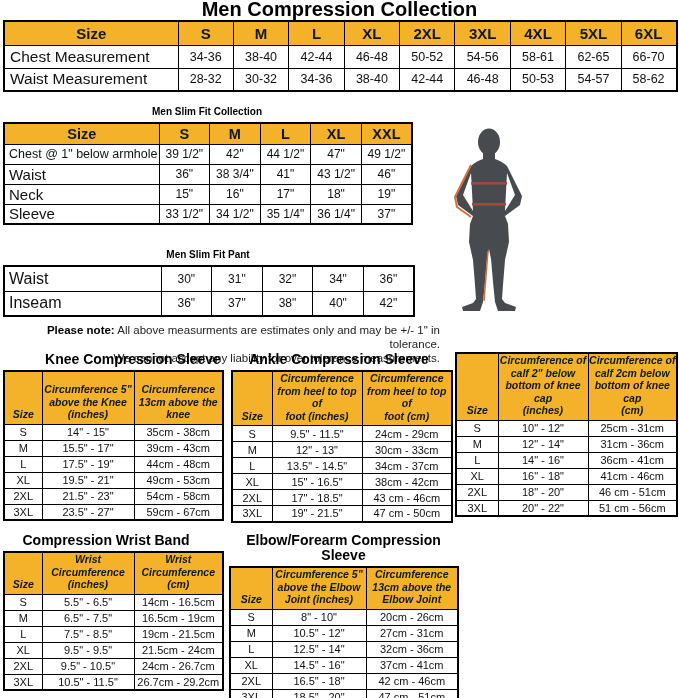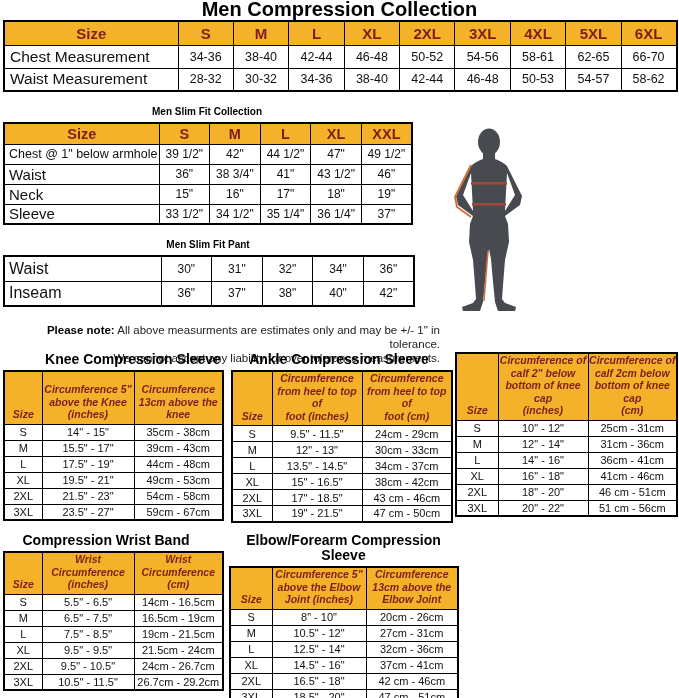--- a/index.html
+++ b/index.html
@@ -9,21 +9,21 @@
     font-family:"Liberation Sans", sans-serif; color:#111;
     overflow:hidden;
   }
   .abs { position:absolute; }
   .title { font-weight:bold; text-align:center; color:#000; }
   .t-main { font-size:20px; line-height:17px; }
   .t-mid  { font-size:10px; line-height:16px; }
   .t-small{ font-size:14px; line-height:15px; margin-bottom:3px; }
   table { border-collapse:collapse; table-layout:fixed; border:2px solid #000; background:#fff; }
   th, td { border:1px solid #000; text-align:center; padding:0; overflow:hidden; }
-  th { background:#F3B229; font-weight:bold; color:#7f1d1d; }
+  th { background:#F3B229; font-weight:bold; color:#0f172a; }
 
   .tbl-big { width:673px; margin-top:2px; }
   .tbl-big th { font-size:15px; height:24px; }
   .tbl-big td { font-size:12.5px; height:23px; }
   .tbl-big td:first-child { font-size:15.5px; text-align:left; padding-left:5px; }
 
   .tbl-slim { width:408px; margin-top:2px; }
   .tbl-slim th { font-size:14.5px; height:21px; }
   .tbl-slim td { font-size:12px; height:20px; }
   .tbl-slim td:first-child { font-size:15px; text-align:left; padding-left:4px; }
@@ -157,21 +157,21 @@
     L54,132 L56,155 L58,175 L61,184 L78,184 L79,180 L68,176 L65,172 L66,158 L68,133
     L72,115 L71,97 L68,89 L83,78 L85,69 L70,39 Q66,35 58,32 L58,25 Z"></path>
   <path fill="none" stroke="#d2703c" stroke-width="2" d="M34,38 L18,70 L20,80 L34,90"></path>
   <path fill="none" stroke="#d2703c" stroke-width="1.5" d="M51,124 L47,174"></path>
   <polygon points="34,46 26,68 36,84" fill="#ffffff"></polygon>
   <polygon points="70,46 78,68 68,84" fill="#ffffff"></polygon>
   <rect x="34" y="55" width="36" height="2.6" fill="#9e4a3c"></rect>
   <rect x="35" y="76" width="34" height="2.6" fill="#9e4a3c"></rect>
 </svg>
 
-<div class="abs" style="left:3px; top:237px; width:410px;">
+<div class="abs" style="left:3px; top:247px; width:410px;">
   <div class="title t-mid">Men Slim Fit  Pant</div>
   <table class="tbl-pant">
     <colgroup>
         <col style="width:157px">
         <col span="5" style="width:50.6px">
       </colgroup>
     <tbody>
         <tr>
           <td>Waist</td>
           <td>30"</td>

